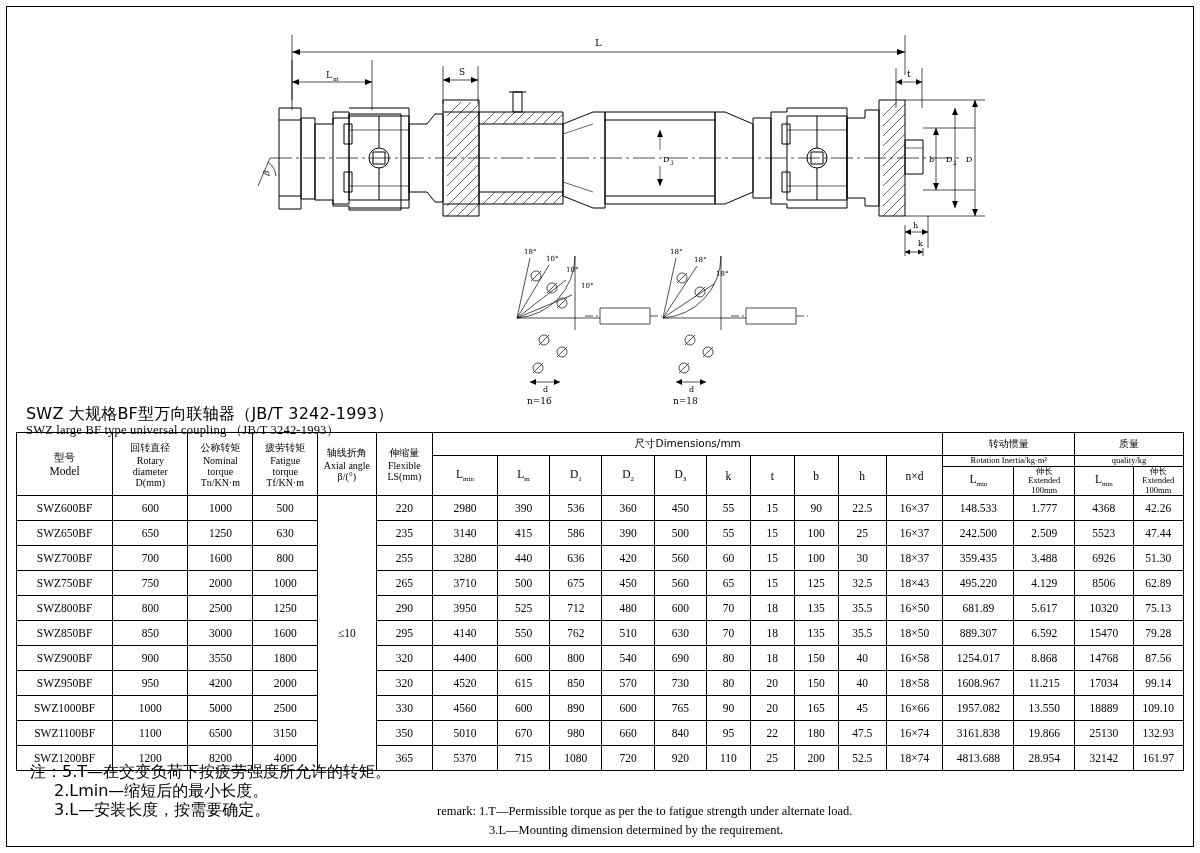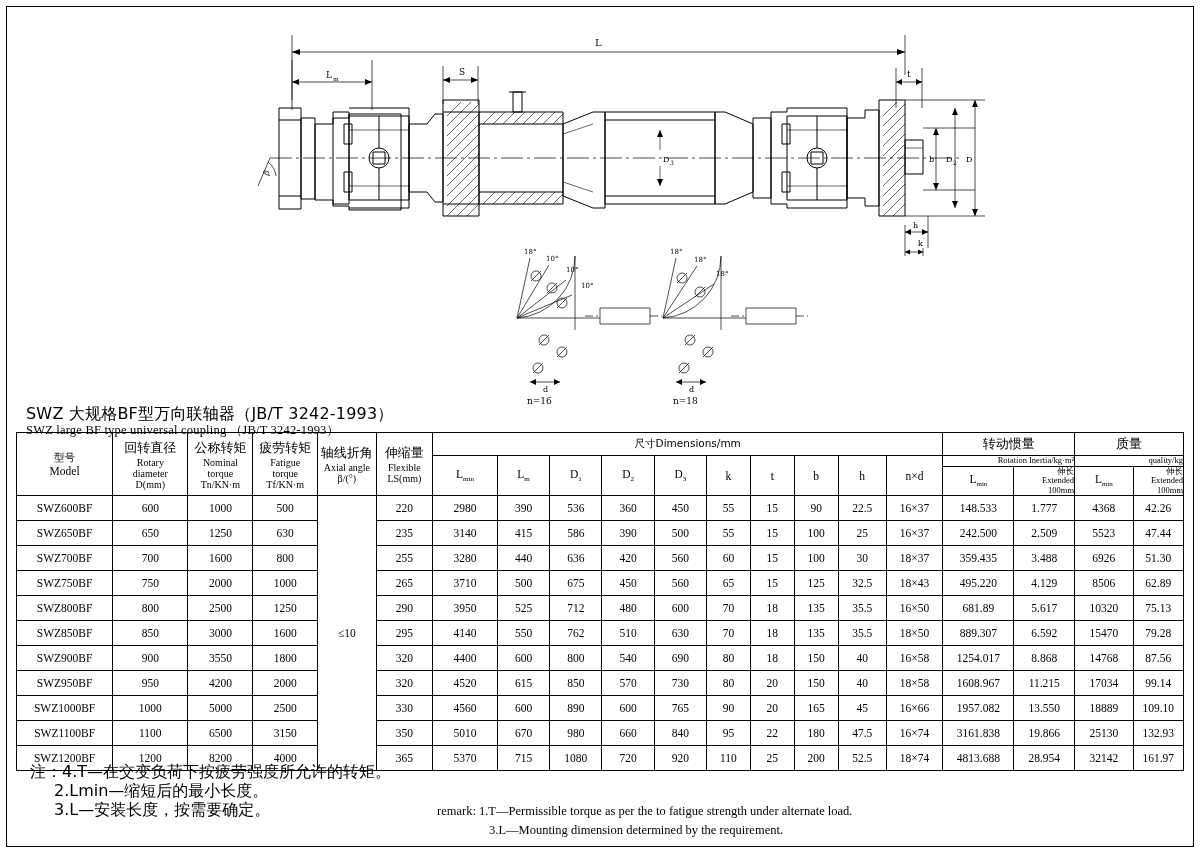--- a/index.html
+++ b/index.html
@@ -14,23 +14,23 @@
   .titles{position:absolute;left:26px;top:405px;font-size:12.5px;line-height:17px;letter-spacing:.2px;}
 
   
   .tblwrap{position:absolute;left:16px;top:432px;width:1168px;}
   table{border-collapse:collapse;width:1168px;table-layout:fixed;}
   td,th{border:1px solid #000;text-align:center;vertical-align:middle;font-size:11.5px;padding:0;}
   th{font-weight:normal;}
   .hd{height:22px;margin-top:24px;}
   .r{height:25px;}
   .sm{font-size:10px;line-height:11px;}
-  .xsm{font-size:8.5px;line-height:9.5px;text-align:right;}
+  .xsm{font-size:8.5px;line-height:9.5px;}
   .cn{font-family:"DejaVu Sans", sans-serif;font-size:10.5px;}
-  .cnb{font-family:"DejaVu Sans", sans-serif;font-size:13px;}
+  .cnb{font-family:"DejaVu Sans", sans-serif;font-size:10px;}
   sub{font-size:7px;}
 
   
   .notes{position:absolute;left:30px;top:762px;font-size:12.5px;line-height:19px;}
   .notes2{position:absolute;left:437px;top:802px;font-size:12.5px;line-height:19px;}
   .cntxt{font-family:"DejaVu Sans", sans-serif;font-size:16px;}
 </style>
 </head>
 <body>
 
@@ -655,21 +655,21 @@
             <td>4813.688</td>
             <td>28.954</td>
             <td>32142</td>
             <td>161.97</td>
           </tr>
         </tbody>
     </table>
   </div>
 
   <div class="notes">
-    <div class="cntxt">注：4.T—在交变负荷下按疲劳强度所允许的转矩。</div>
+    <div class="cntxt">注：5.T—在交变负荷下按疲劳强度所允许的转矩。</div>
     <div class="cntxt" style="padding-left:24px">2.Lmin—缩短后的最小长度。</div>
     <div class="cntxt" style="padding-left:24px">3.L—安装长度，按需要确定。</div>
   </div>
   <div class="notes2">
     <div>remark: 1.T—Permissible torque as per the to fatigue strength under alternate load.</div>
     <div style="padding-left:52px">3.L—Mounting dimension determined by the requirement.</div>
   </div>
 
 </div>
 

